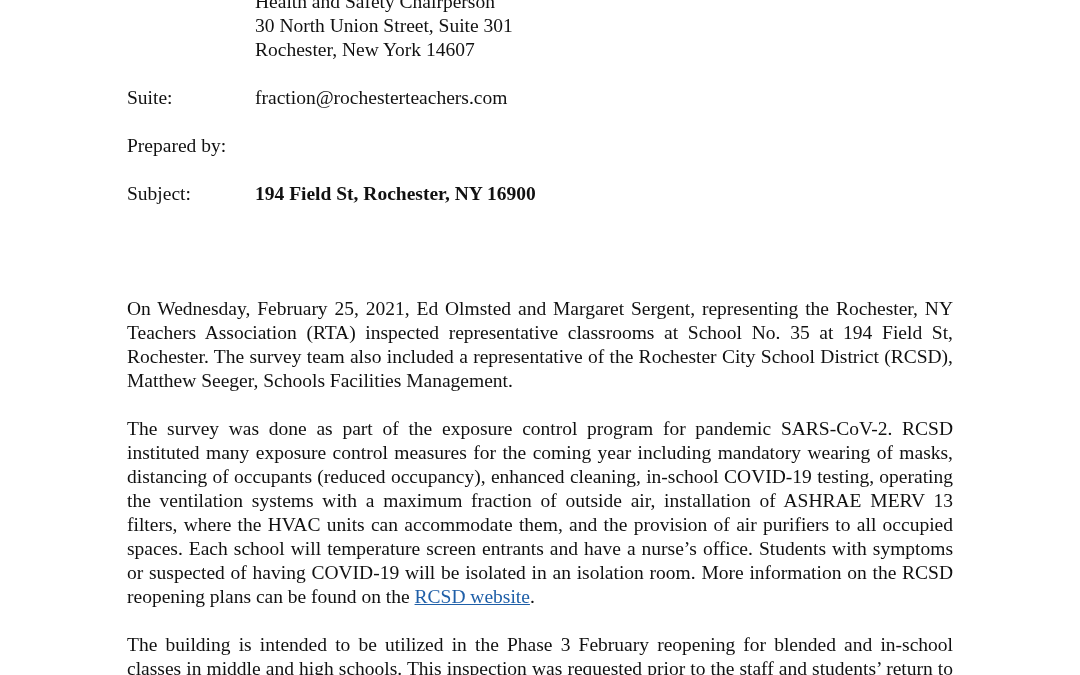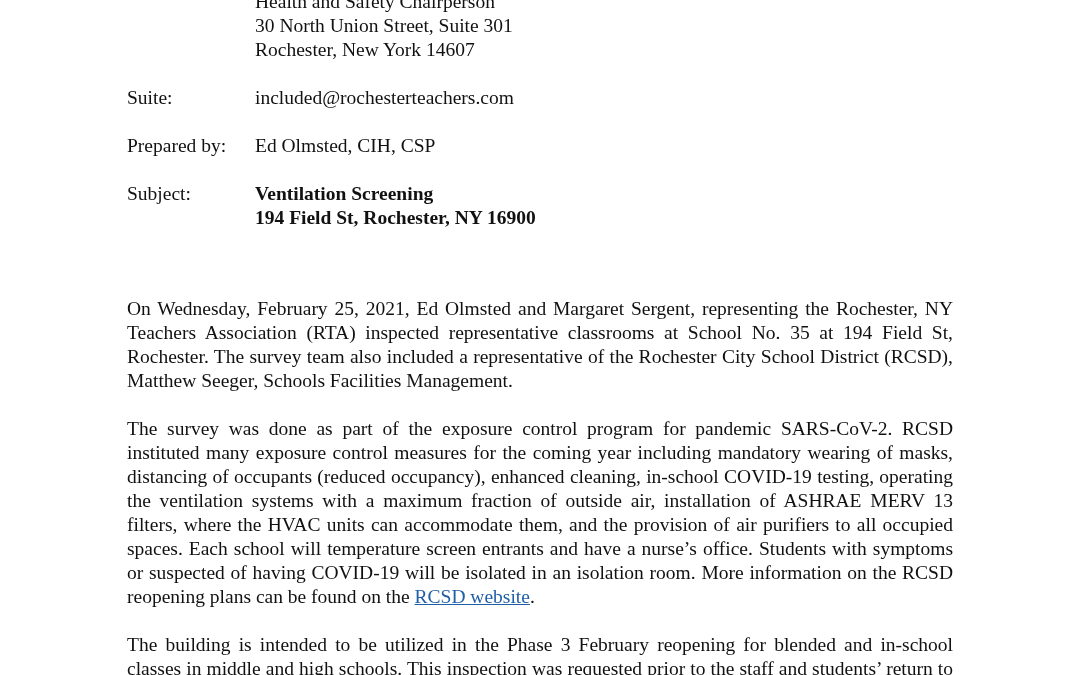--- a/index.html
+++ b/index.html
@@ -70,32 +70,30 @@
       <div class="label"></div>
       <div class="value">
         <div>Health and Safety Chairperson</div>
         <div>30 North Union Street, Suite 301</div>
         <div>Rochester, New York 14607</div>
       </div>
     </div>
     <div class="gap"></div>
     <div class="row">
       <div class="label">Suite:</div>
-      <div class="value">included@rochesterteachers.com</div>
+      <div class="value">fraction@rochesterteachers.com</div>
     </div>
     <div class="gap"></div>
     <div class="row">
       <div class="label">Prepared by:</div>
-      <div class="value">Ed Olmsted, CIH, CSP</div>
     </div>
     <div class="gap"></div>
     <div class="row">
       <div class="label">Subject:</div>
       <div class="value bold">
-        <div>Ventilation Screening</div>
         <div>194 Field St, Rochester, NY 16900</div>
       </div>
     </div>
   </div>
 
   <div class="body-block">
     <p class="para">On Wednesday, February 25, 2021, Ed Olmsted and Margaret Sergent, representing the Rochester, NY Teachers Association (RTA) inspected representative classrooms at School No. 35 at 194 Field St, Rochester. The survey team also included a representative of the Rochester City School District (RCSD), Matthew Seeger, Schools Facilities Management.</p>
     <p class="para"><span>The survey was done as part of the exposure control program for pandemic SARS-CoV-2. RCSD instituted many exposure control measures for the coming year including mandatory wearing of masks, distancing of occupants (reduced occupancy), enhanced cleaning, in-school COVID-19 testing, operating the ventilation systems with a maximum fraction of outside air, installation of ASHRAE MERV 13 filters, where the HVAC units can accommodate them, and the provision of air purifiers to all occupied spaces. Each school will temperature screen entrants and have a nurse’s office. Students with symptoms or suspected of having COVID-19 will be isolated in an isolation room. More information on the RCSD reopening plans can be found on the </span><a class="link" href="#">RCSD website</a><span>.</span></p>
     <p class="para">The building is intended to be utilized in the Phase 3 February reopening for blended and in-school classes in middle and high schools. This inspection was requested prior to the staff and students’ return to the school, before their return. The survey included the following:</p>
   </div>

